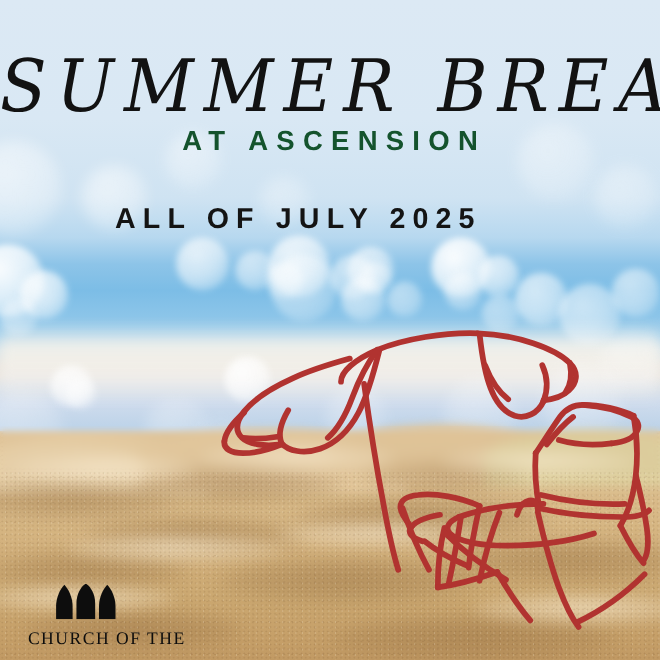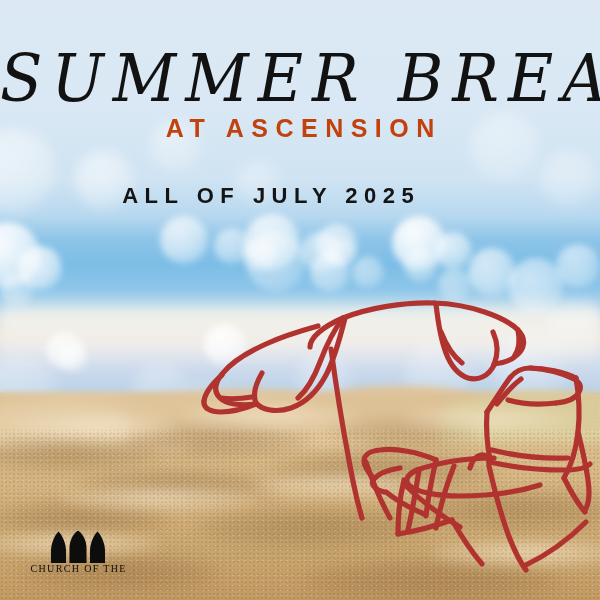--- a/index.html
+++ b/index.html
@@ -140,57 +140,57 @@
     letter-spacing:9px;
     white-space:nowrap;
     transform:scaleY(1.06);
   }
   #title .w{display:inline-block;}
   #title .gap{display:inline-block;width:30px;}
 
   #subtitle{
     position:absolute;left:0;top:114px;width:600px;
     text-align:center;
-    color:#c2410c;
+    color:#14532d;
     font-family:"Liberation Sans", sans-serif;
     font-weight:700;
     font-size:25px;
     letter-spacing:7.5px;
     text-indent:7.5px;
     white-space:nowrap;
   }
 
   #daterow{
     position:absolute;left:0;top:183px;width:536px;
     text-align:center;
     color:#141414;
     font-family:"Liberation Sans", sans-serif;
     font-weight:700;
-    font-size:22px;
+    font-size:26px;
     letter-spacing:6.5px;
     text-indent:6.5px;
     white-space:nowrap;
   }
 
   
   #logo{
     position:absolute;left:24px;top:531px;
     width:108px;
     color:#0d0d0d;
     text-align:center;
   }
   #crown{display:block;margin:0 auto;}
   #logo .l1{
     font-family:"Liberation Serif", serif;
     font-weight:400;
-    font-size:10px;
+    font-size:16px;
     letter-spacing:1.35px;
     text-indent:1.35px;
     line-height:12px;
-    margin-top:0;
+    margin-top:12px;
     white-space:nowrap;
   }
   #logo .l2{
     font-family:"Liberation Serif", serif;
     font-weight:700;
     font-size:16.5px;
     letter-spacing:1.1px;
     text-indent:1.1px;
     line-height:18px;
     white-space:nowrap;

